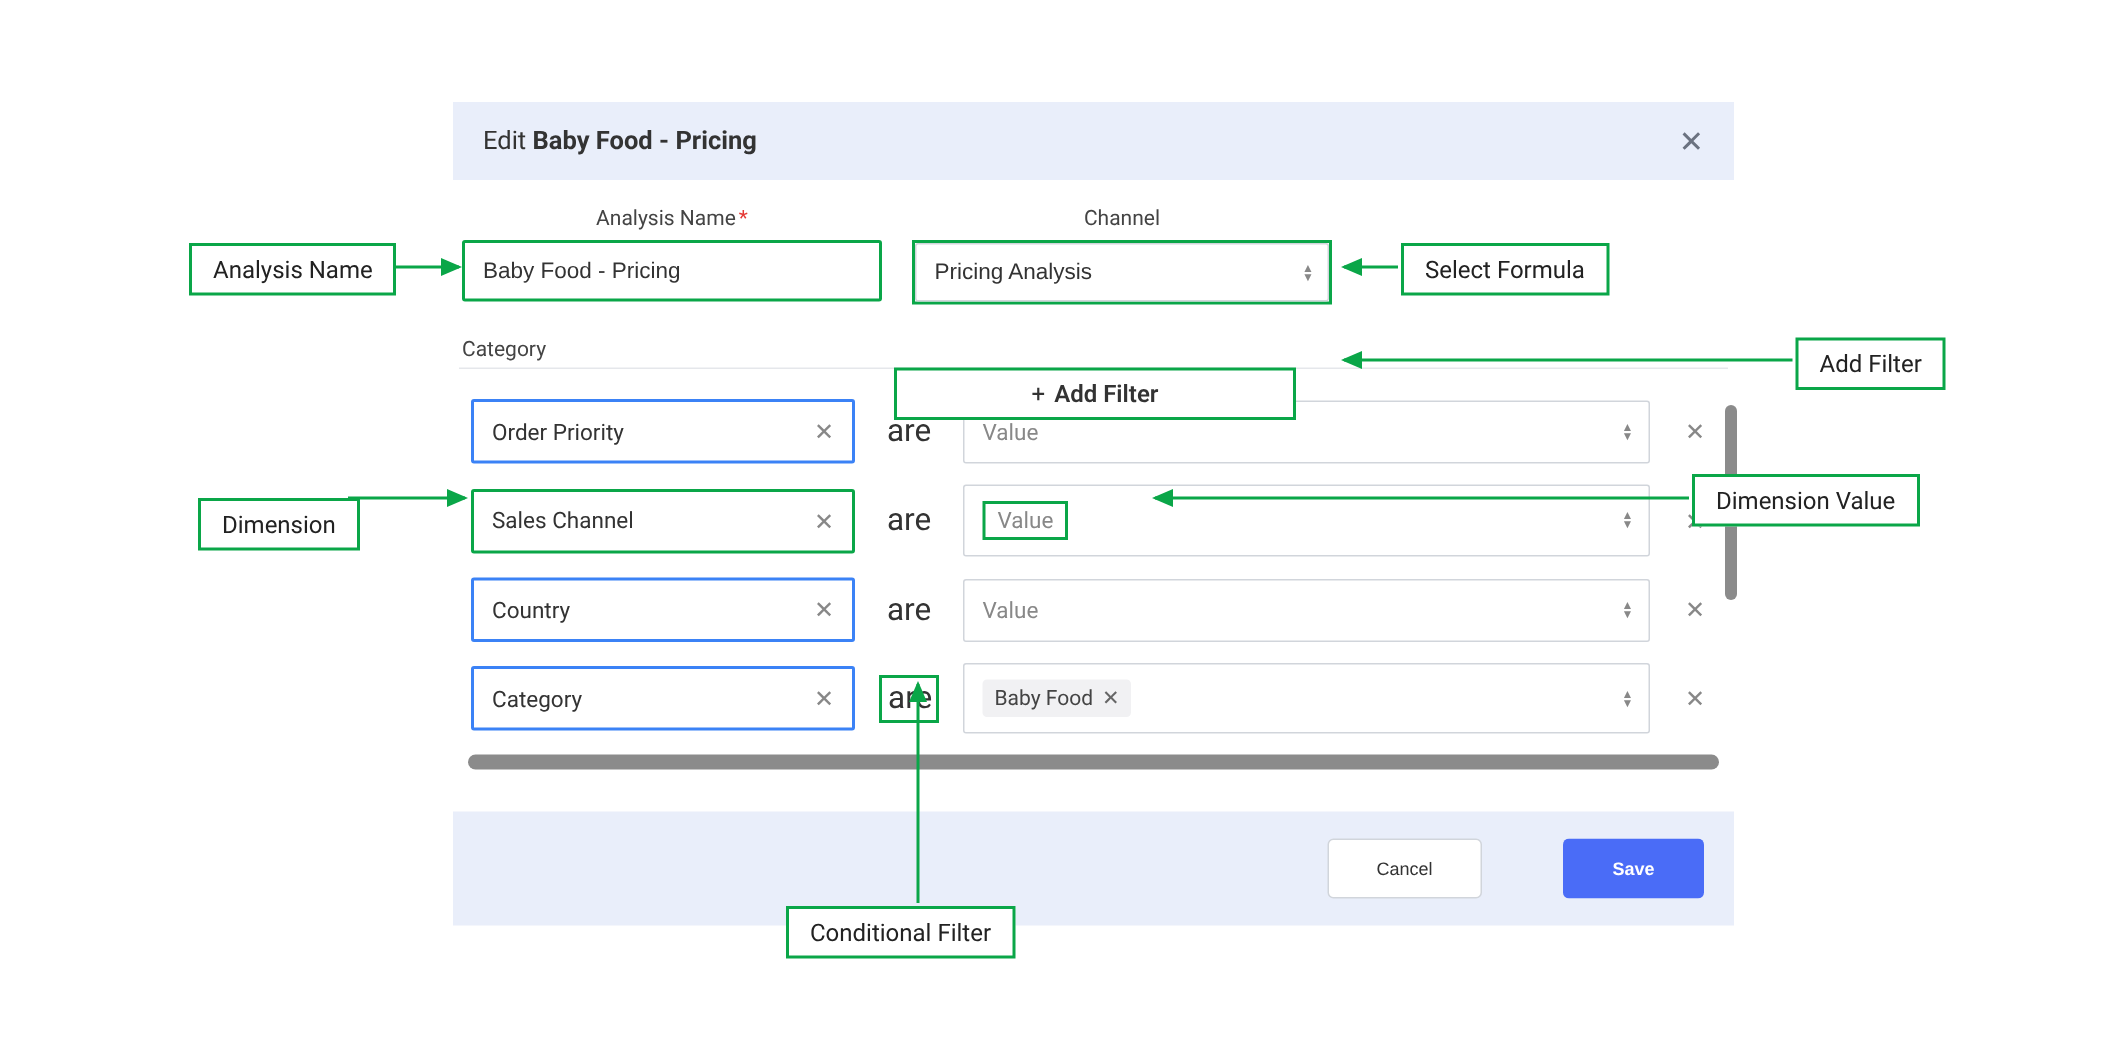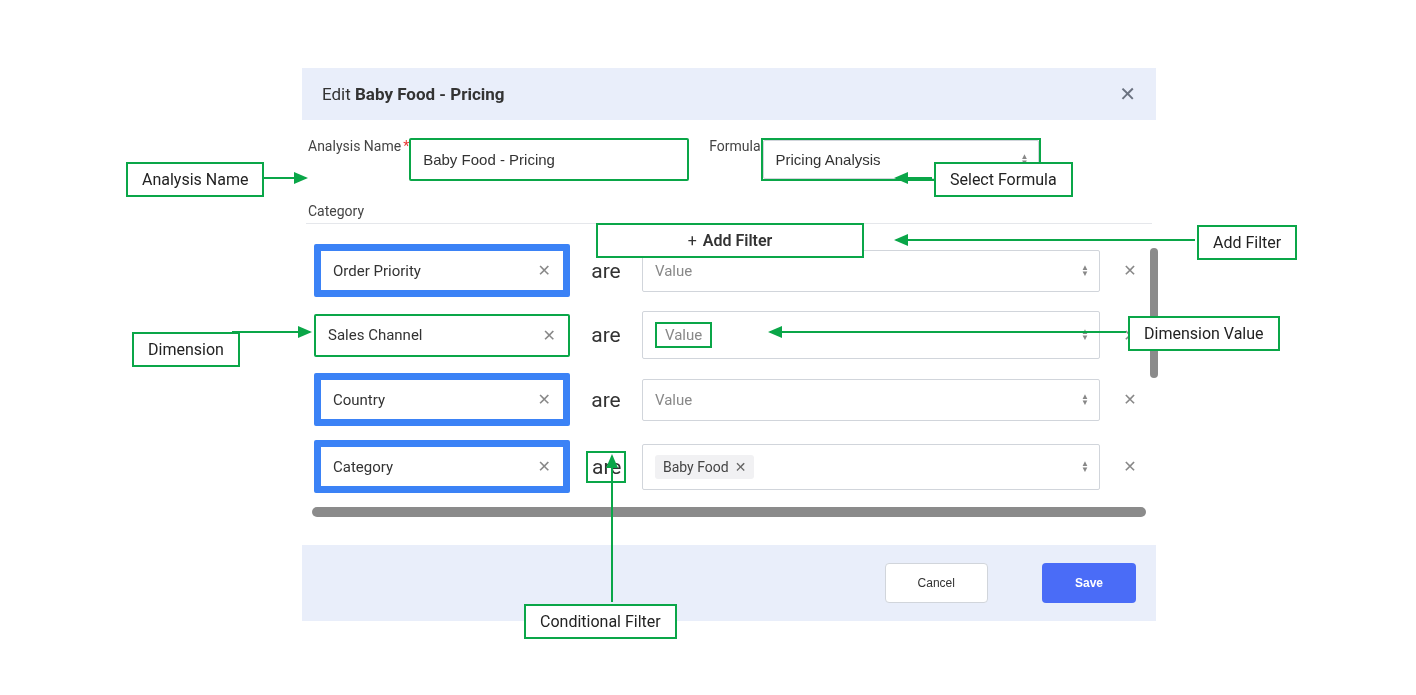--- a/index.html
+++ b/index.html
@@ -34,21 +34,21 @@
     color: #6b7280;
     cursor: pointer;
     line-height: 1;
   }
   .form-area { padding: 18px 0 0 0; }
   .row-top {
     display: flex;
     gap: 20px;
     padding: 0 6px;
   }
-  .field-group { display: flex; flex-direction: row; }
+  .field-group { display: flex; flex-direction: column; align-items: center; }
   .field-label { font-size: 14px; color: #444; margin-bottom: 6px; }
   .field-label .req { color: #e53935; margin-left: 2px; }
   .text-input {
     border: 1px solid #d1d5db;
     border-radius: 2px;
     padding: 10px 12px;
     font-size: 15px;
     color: #333;
     background: #fff;
     width: 280px;
@@ -93,21 +93,21 @@
   }
   .add-filter .plus { font-weight: 400; margin-right: 6px; }
   .filter-rows { margin-top: 20px; display: flex; flex-direction: column; gap: 14px; }
   .filter-row {
     display: flex;
     align-items: center;
     gap: 16px;
     padding: 0 8px;
   }
   .dim-input {
-    border: 7px solid #3b82f6;
+    border: 2px solid #3b82f6;
     border-radius: 2px;
     padding: 10px 12px;
     width: 256px;
     display: flex;
     align-items: center;
     justify-content: space-between;
     background: #fff;
     font-size: 15px;
   }
   .dim-input .clear-x { color: #888; cursor: pointer; font-size: 16px; }
@@ -212,21 +212,21 @@
 
   <div class="form-area">
     <div class="row-top">
       <div class="field-group">
         <div class="field-label">
           <span>Analysis Name</span><span class="req">*</span>
         </div>
         <input id="hl-analysis-name" class="text-input inline-highlight" type="text" value="Baby Food - Pricing" style="">
       </div>
       <div class="field-group">
-        <div class="field-label">Formula</div>
+        <div class="field-label">Channel</div>
         <div id="hl-formula" class="select-wrap inline-highlight">
           <input class="text-input" type="text" readonly="" value="Pricing Analysis" style="">
           <span class="chevrons">▲<br>▼</span>
         </div>
       </div>
     </div>
 
     <div class="filters-label">Category</div>
 
     <div class="filter-body">

